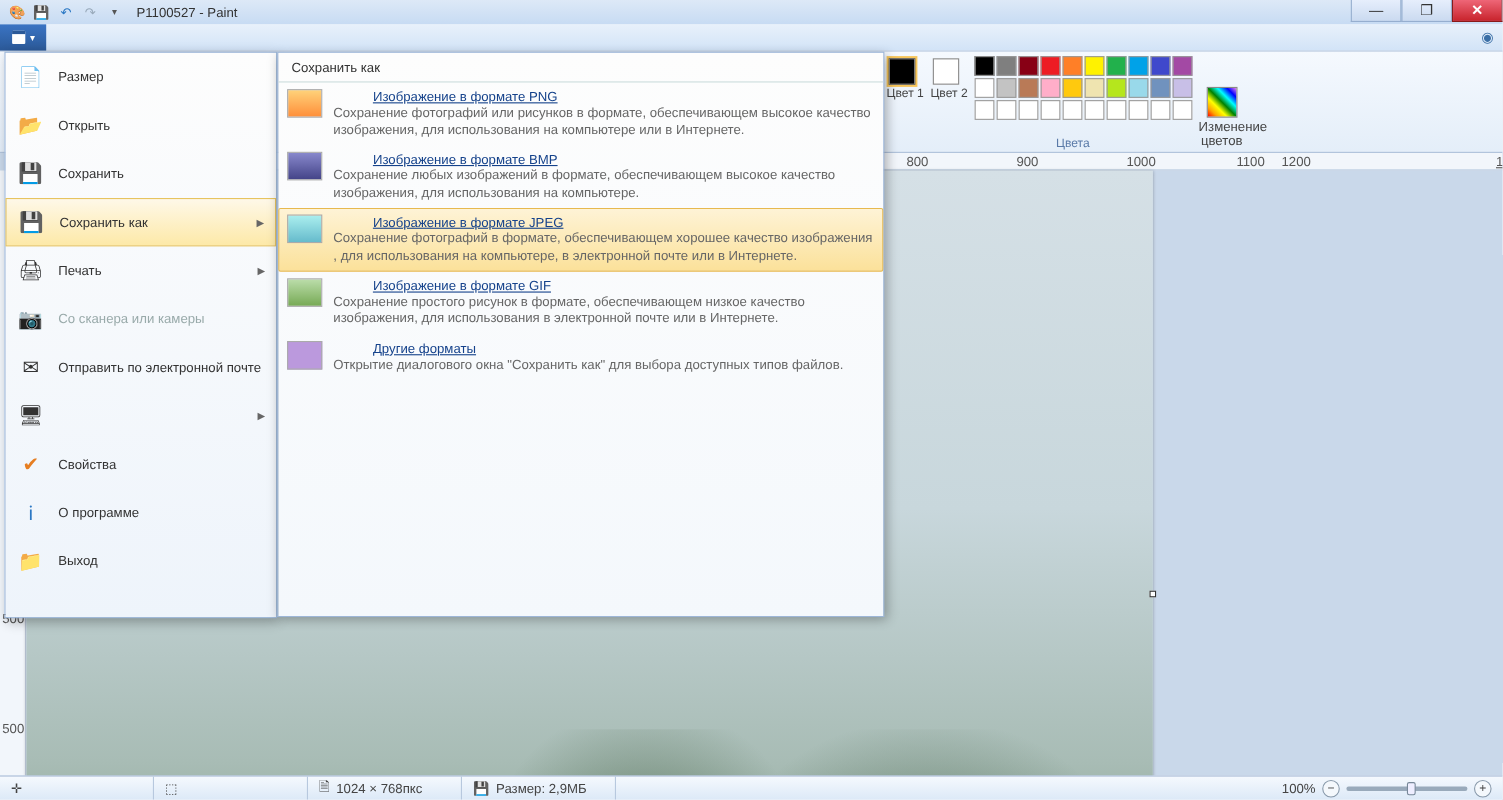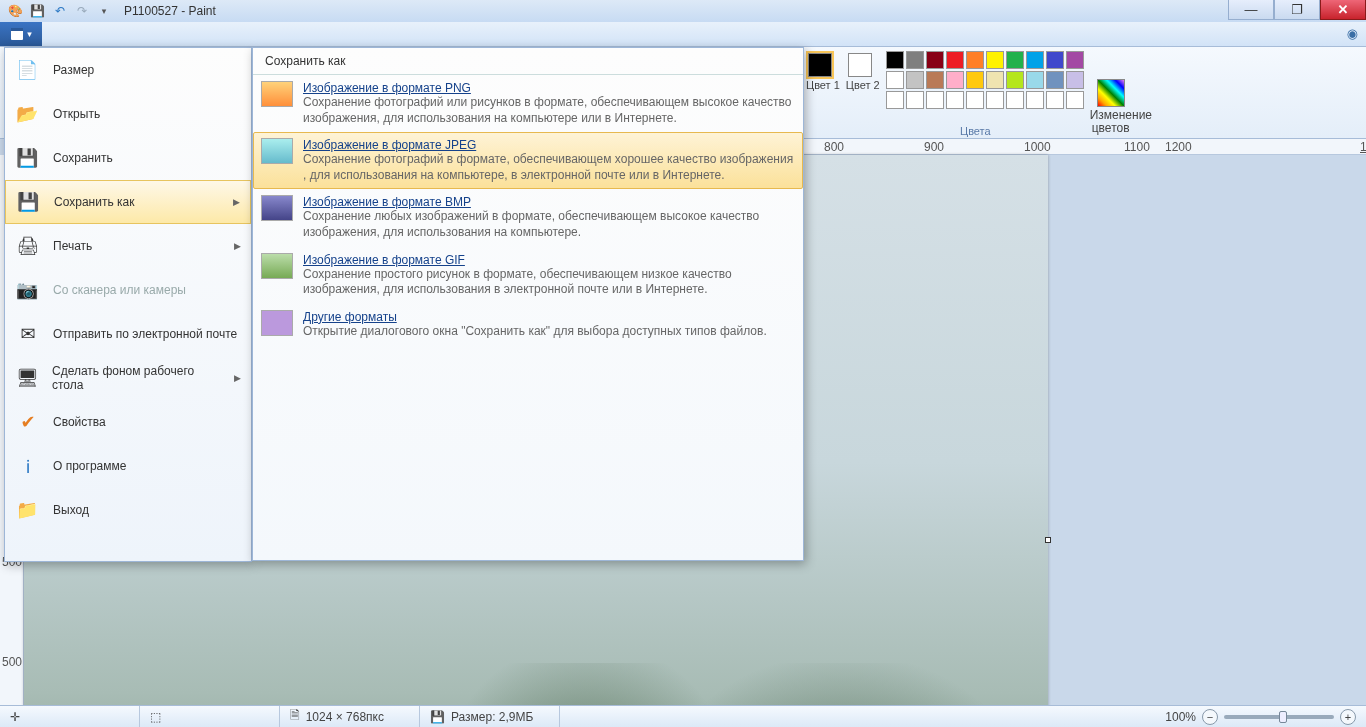--- a/index.html
+++ b/index.html
@@ -58,21 +58,21 @@
 
 .submenu { position:absolute; left:252px; top:47px; width:552px; height:514px; background:linear-gradient(#fdfdfd,#f4f8fc); border:1px solid #9db6d7; box-shadow:2px 3px 10px rgba(0,0,0,.3); z-index:10; }
 .submenu .hdr { padding:6px 12px; color:#333; border-bottom:1px solid #cdd; font-weight:normal; }
 .submenu .opt { display:flex; padding:6px 8px; gap:10px; cursor:default; }
 .submenu .opt.hover { background:linear-gradient(#fef3d6,#fbe19a); border:1px solid #e7b94f; border-radius:2px; padding:5px 7px; }
 .submenu .opt .thumb { width:32px; height:26px; background:linear-gradient(#ffd27a,#ff8f3a); border:1px solid #aaa; flex-shrink:0; }
 .submenu .opt .thumb.bmp { background:linear-gradient(#88c,#448); }
 .submenu .opt .thumb.gif { background:linear-gradient(#bda,#7a5); }
 .submenu .opt .thumb.jpg { background:linear-gradient(#aee,#6bc); }
 .submenu .opt .thumb.oth { background:#b9d; }
-.submenu .opt .tx .t { color:#15428b; text-decoration:underline; font-weight:normal; }
+.submenu .opt .tx .t { color:#15428b; text-decoration:underline; font-weight:normal;margin-left:36px; }
 .submenu .opt .tx .d { color:#666; line-height:1.3; }
 
 
 .status { position:absolute; left:0; right:0; bottom:0; height:22px; background:linear-gradient(#f5f9fe,#dce9f7); border-top:1px solid #a7bcd8; display:flex; align-items:center; font-size:11px; color:#444; }
 .status .cell { padding:0 10px; border-right:1px solid #b7c8de; height:100%; display:flex; align-items:center; gap:6px; min-width:140px; }
 .status .zoom { margin-left:auto; display:flex; align-items:center; gap:6px; padding:0 10px; }
 .status .slider { width:110px; height:4px; background:#9ab; position:relative; border-radius:2px; }
 .status .slider .thumb { position:absolute; left:50%; top:-4px; width:8px; height:12px; background:#eef; border:1px solid #789; border-radius:2px; }
 .zbtn { width:16px; height:16px; border:1px solid #89a; border-radius:8px; display:flex; align-items:center; justify-content:center; background:#f4f8fc; font-size:11px; }
 </style>
@@ -203,21 +203,20 @@
   <div class="item disabled">
       <span class="ico">📷</span>
       <span>Со сканера или камеры</span>
     </div>
   <div class="item">
       <span class="ico">✉</span>
       <span>Отправить по электронной почте</span>
     </div>
   <div class="item">
       <span class="ico">🖥</span>
-      <span><span>Сделать фоном рабочего стола</span></span>
       <span class="arrow">▶</span>
     </div>
   <div class="item">
       <span class="ico" style="color:#e67e22">✔</span>
       <span>Свойства</span>
     </div>
   <div class="item">
       <span class="ico" style="color:#2b78c4">ℹ</span>
       <span>О программе</span>
     </div>
@@ -229,32 +228,32 @@
 
 <div class="submenu">
   <div class="hdr">Сохранить как</div>
   <div class="opt">
     <div class="thumb"></div>
     <div class="tx">
         <div class="t">Изображение в формате PNG</div>
         <div class="d">Сохранение фотографий или рисунков в формате, обеспечивающем высокое качество изображения, для использования на компьютере или в Интернете.</div>
       </div>
   </div>
+  <div class="opt">
+    <div class="thumb bmp"></div>
+    <div class="tx">
+        <div class="t">Изображение в формате BMP</div>
+        <div class="d">Сохранение любых изображений в формате, обеспечивающем высокое качество изображения, для использования на компьютере.</div>
+      </div>
+  </div>
   <div class="opt hover">
     <div class="thumb jpg"></div>
     <div class="tx">
         <div class="t">Изображение в формате JPEG</div>
         <div class="d">Сохранение фотографий в формате, обеспечивающем хорошее качество изображения , для использования на компьютере, в электронной почте или в Интернете.</div>
-      </div>
-  </div>
-  <div class="opt">
-    <div class="thumb bmp"></div>
-    <div class="tx">
-        <div class="t">Изображение в формате BMP</div>
-        <div class="d">Сохранение любых изображений в формате, обеспечивающем высокое качество изображения, для использования на компьютере.</div>
       </div>
   </div>
   <div class="opt">
     <div class="thumb gif"></div>
     <div class="tx">
         <div class="t">Изображение в формате GIF</div>
         <div class="d">Сохранение простого рисунок в формате, обеспечивающем низкое качество изображения, для использования в электронной почте или в Интернете.</div>
       </div>
   </div>
   <div class="opt">

